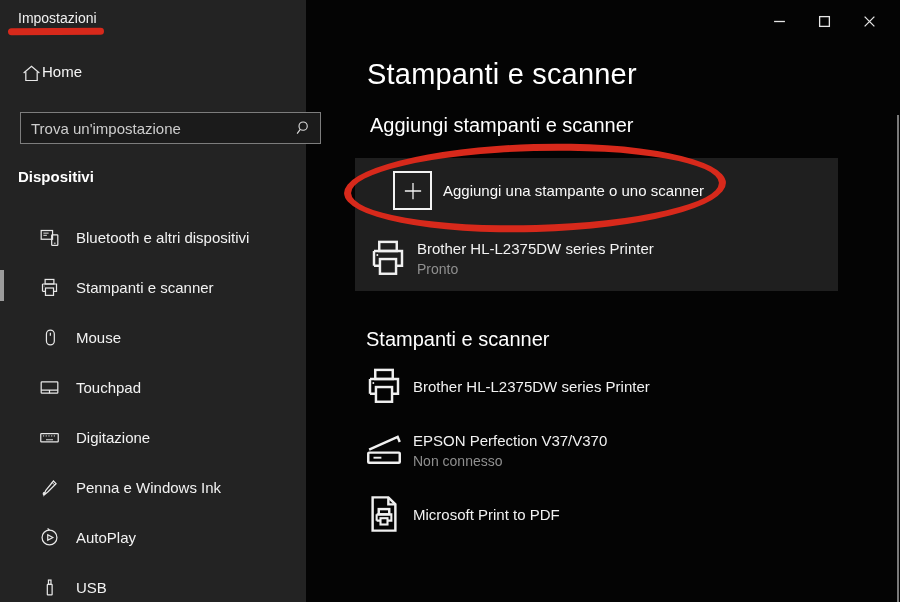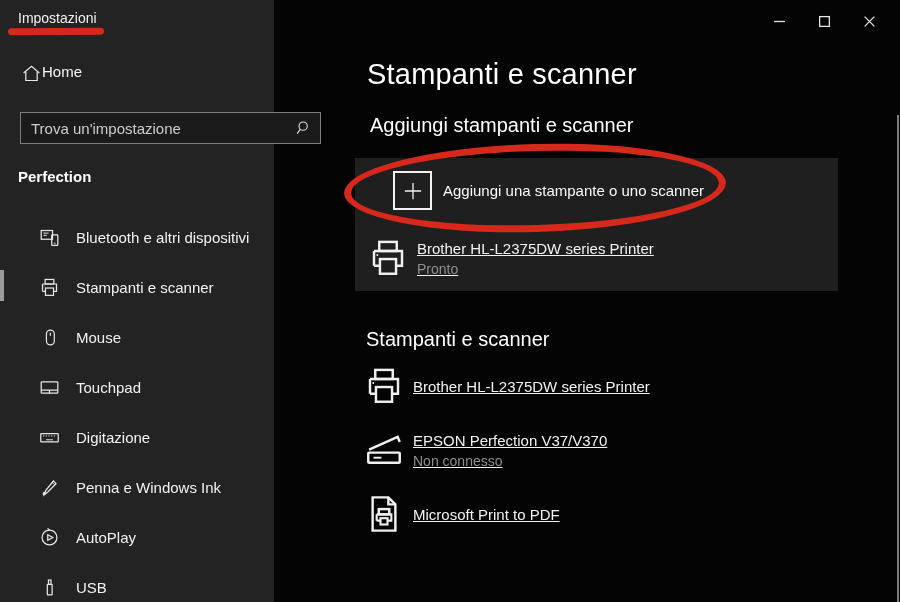--- a/index.html
+++ b/index.html
@@ -1,21 +1,21 @@
 <!DOCTYPE html>
 <html><head>
 <meta charset="utf-8">
 <style>
   * { margin:0; padding:0; box-sizing:border-box; }
   html,body { width:900px; height:602px; background:#000; overflow:hidden; }
   body { font-family:"Liberation Sans","DejaVu Sans",sans-serif; color:#f2f2f2; }
   #app { position:relative; width:900px; height:602px; background:#040404; overflow:hidden; }
 
   
-  #sidebar { position:absolute; left:0; top:0; width:274px; height:602px; background:#232323; }
+  #sidebar { position:absolute; left:0; top:0; width:306px; height:602px; background:#232323; }
   .app-title { position:absolute; left:18px; top:10px; font-size:14px; color:#f0f0f0; }
   .red-underline { position:absolute; left:8px; top:28px; width:96px; height:7px;
                    border-radius:4px; transform:rotate(-0.4deg); }
   .home-row { position:absolute; left:21px; top:63px; display:flex; cursor:default; }
   .home-row .label { font-size:15px; color:#f5f5f5; }
   .nav-icon { width:21px; height:21px; stroke:#e8e8e8; fill:none; stroke-width:1.4; flex-shrink:0; }
   .search-box { position:absolute; left:20px; top:112px; width:301px; height:32px;
                 border:1px solid #7d7d7d; background:#1b1b1b; display:flex; align-items:center; }
   .search-box input { flex:1; background:transparent; border:none; outline:none;
                       color:#d8d8d8; font-size:15px; padding:0 6px 0 10px;
@@ -39,21 +39,21 @@
   #add-panel { position:absolute; left:16px; top:158px; width:483px; height:133px; background:#1f1f1f; }
   #add-button { position:absolute; left:12px; top:13px; display:flex; align-items:center; gap:11px; cursor:pointer;padding-left:26px; }
   .plus-box { width:39px; height:39px; border:2px solid #f2f2f2; display:flex; align-items:center; justify-content:center; }
   .plus-box svg { width:26px; height:26px; stroke:#f2f2f2; stroke-width:1.2; }
   #add-button .label { font-size:15px; color:#fafafa; }
   #panel-devices { position:absolute; left:12px; top:72px; right:8px; }
   #list-section-title { position:absolute; left:27px; top:328px; }
   #device-list { position:absolute; left:24px; top:358px; width:520px; }
   .device-row { display:flex; align-items:center; height:56px; margin-bottom:8px; cursor:default; }
   .device-icon { width:42px; height:42px; stroke:#f0f0f0; fill:none; stroke-width:1.4; flex-shrink:0; }
-  .device-text { margin-left:8px; display:flex; flex-direction:column; justify-content:center;text-decoration:underline; }
+  .device-text { margin-left:8px; display:flex; flex-direction:column; justify-content:center; }
   .device-name { font-size:15px; color:#f2f2f2; }
   .device-status { font-size:14px; color:#8f8f8f; margin-top:4px; }
   .device-status:empty { display:none; }
 
   .annotation-circle { position:absolute; left:344px; top:144px; width:382px; height:88px;
                        border:7px solid transparent; border-radius:50%; transform:rotate(-1.6deg);
                        pointer-events:none; z-index:5; }
   .main-scrollbar { position:absolute; right:1px; top:115px; width:2px; height:487px; background:#7a7a7a; }
 </style>
 </head>
@@ -147,21 +147,21 @@
       <span class="label">Home</span>
     </div>
 
     <div class="search-box">
       <input type="text" placeholder="Trova un'impostazione" style="">
       <svg class="search-icon">
           <use href="#icon-search"></use>
         </svg>
     </div>
 
-    <div class="sidebar-section-title">Perfection</div>
+    <div class="sidebar-section-title">Dispositivi</div>
 
     <div id="sidebar-nav">
   <div class="sidebar-item">
     <svg class="nav-icon">
             <use href="#icon-bluetooth-devices"></use>
           </svg>
     <span class="label">Bluetooth e altri dispositivi</span>
   </div>
 
   <div class="sidebar-item">

